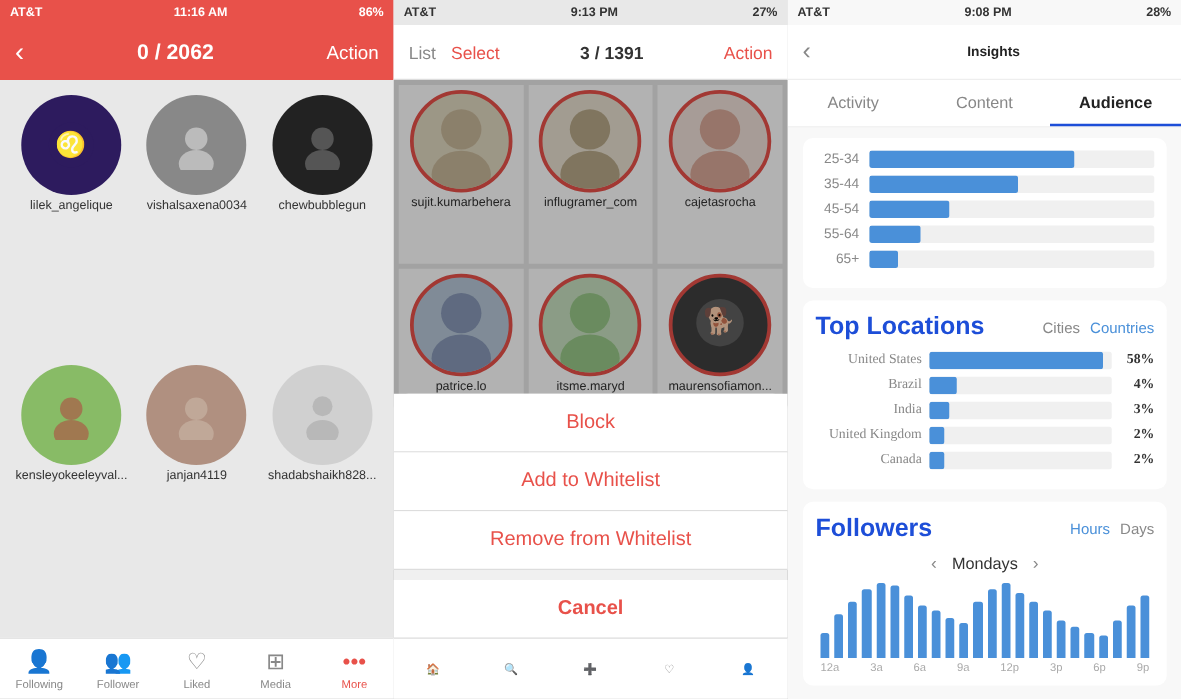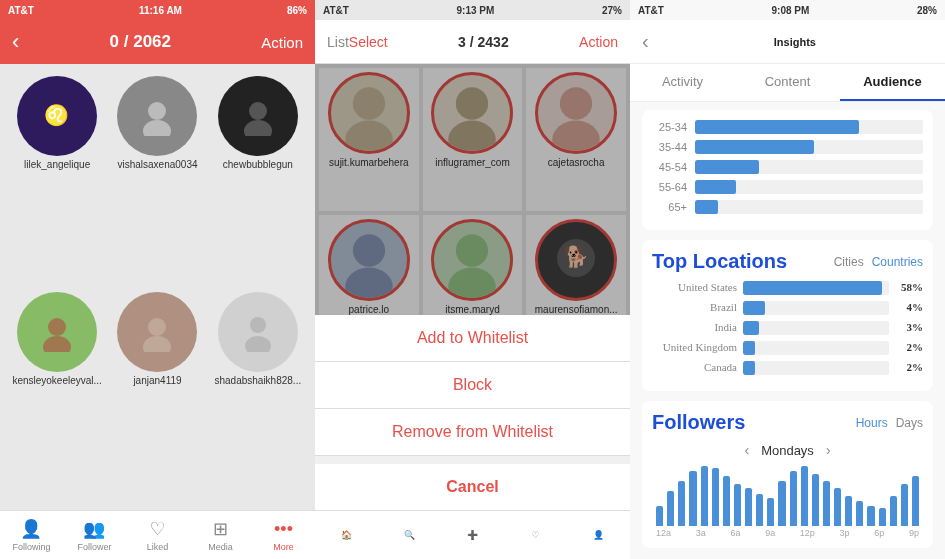--- a/index.html
+++ b/index.html
@@ -136,21 +136,21 @@
       height: 44px;
       background: white;
       display: flex;
       align-items: center;
       justify-content: space-between;
       padding: 0 12px;
       border-bottom: 1px solid #ddd;
     }
     .p2-header .list-select {
       display: flex;
-      gap: 0;
+      gap: 12px;
       justify-content: space-between;
     }
     .p2-header .list-btn { color: #888; font-size: 14px; }
     .p2-header .select-btn { color: #e8514a; font-size: 14px; font-weight: 500; }
     .p2-header .count { color: #333; font-size: 14px; font-weight: 600; }
     .p2-header .action2 { color: #e8514a; font-size: 14px; }
     .p2-grid {
       display: grid;
       grid-template-columns: repeat(3, 1fr);
       gap: 4px;
@@ -521,21 +521,21 @@
   <div class="p2-status-bar">
     <span>AT&amp;T</span>
     <span>9:13 PM</span>
     <span>27%</span>
   </div>
   <div class="p2-header">
     <div class="list-select">
       <span class="list-btn">List</span>
       <span class="select-btn">Select</span>
     </div>
-    <span class="count">3 / 2432</span>
+    <span class="count">3 / 1391</span>
     <span class="action2">Action</span>
   </div>
   <div class="p2-grid">
 
     <div class="p2-grid-item">
       <div class="p2-avatar" style="background:#e0d8c0;">
         <svg viewBox="0 0 80 80" width="76" height="76">
             <circle cx="40" cy="30" r="17" fill="#c8b89a"></circle>
             <ellipse cx="40" cy="68" rx="25" ry="20" fill="#c8b89a"></ellipse>
           </svg>
@@ -613,22 +613,22 @@
             <circle cx="40" cy="28" r="16" fill="#484848"></circle>
             <ellipse cx="40" cy="66" rx="24" ry="20" fill="#484848"></ellipse>
           </svg>
       </div>
       <span class="p2-username">laurab.creative</span>
     </div>
   </div>
 
   <div class="modal-overlay">
     <div class="modal-sheet">
+      <div class="modal-option block">Block</div>
       <div class="modal-option whitelist">Add to Whitelist</div>
-      <div class="modal-option block">Block</div>
       <div class="modal-option remove">Remove from Whitelist</div>
       <div class="modal-cancel">Cancel</div>
     </div>
   </div>
 
   <div class="p2-bottom-nav">
     <div class="p2-nav-item">
         <span>🏠</span>
       </div>
     <div class="p2-nav-item">

